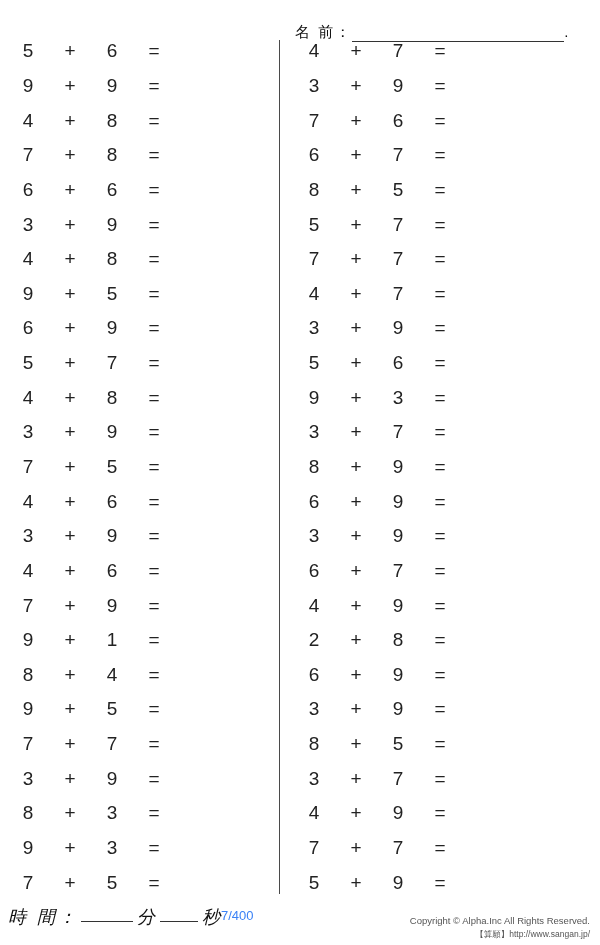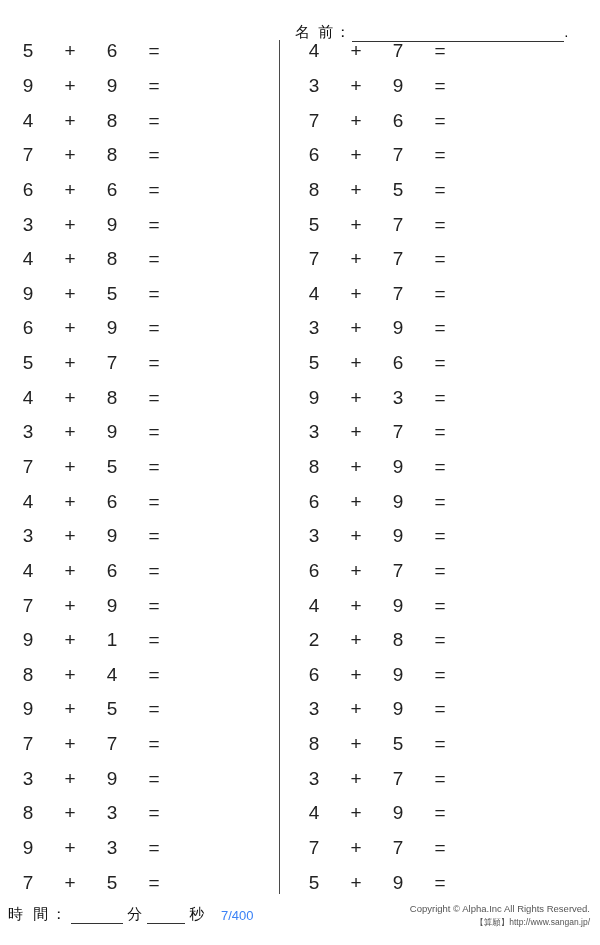--- a/index.html
+++ b/index.html
@@ -114,47 +114,48 @@
     position: absolute;
     left: 0;
     top: 900px;
     width: 600px;
     height: 45px;
   }
   .time-area {
     position: absolute;
     left: 8px;
     top: 5px;
-    font-size: 15px;
+    font-size: 18px;
     letter-spacing: 1px;
     white-space: nowrap;
     color: #111;
     display: flex;
-    align-items: flex-end;
+    align-items: flex-start;
+    font-style: italic;
   }
   .time-label { letter-spacing: 3px; }
   .blank-line {
     display: inline-block;
     width: 52px;
     border-bottom: 1px solid #333;
     height: 16px;
     margin: 0 4px;
   }
   .blank-line.short { width: 38px; }
   .page-num {
     position: absolute;
     left: 221px;
     top: 8px;
     font-size: 13px;
     color: #3b82f6;
   }
   .copyright {
     position: absolute;
     right: 10px;
-    top: 2px;
+    top: 14px;
     text-align: right;
     font-size: 9.5px;
     color: #555;
     line-height: 1.45;
   }
   .copyright .line2 { font-size: 8.5px; }
 </style>
 </head>
 <body>
 

